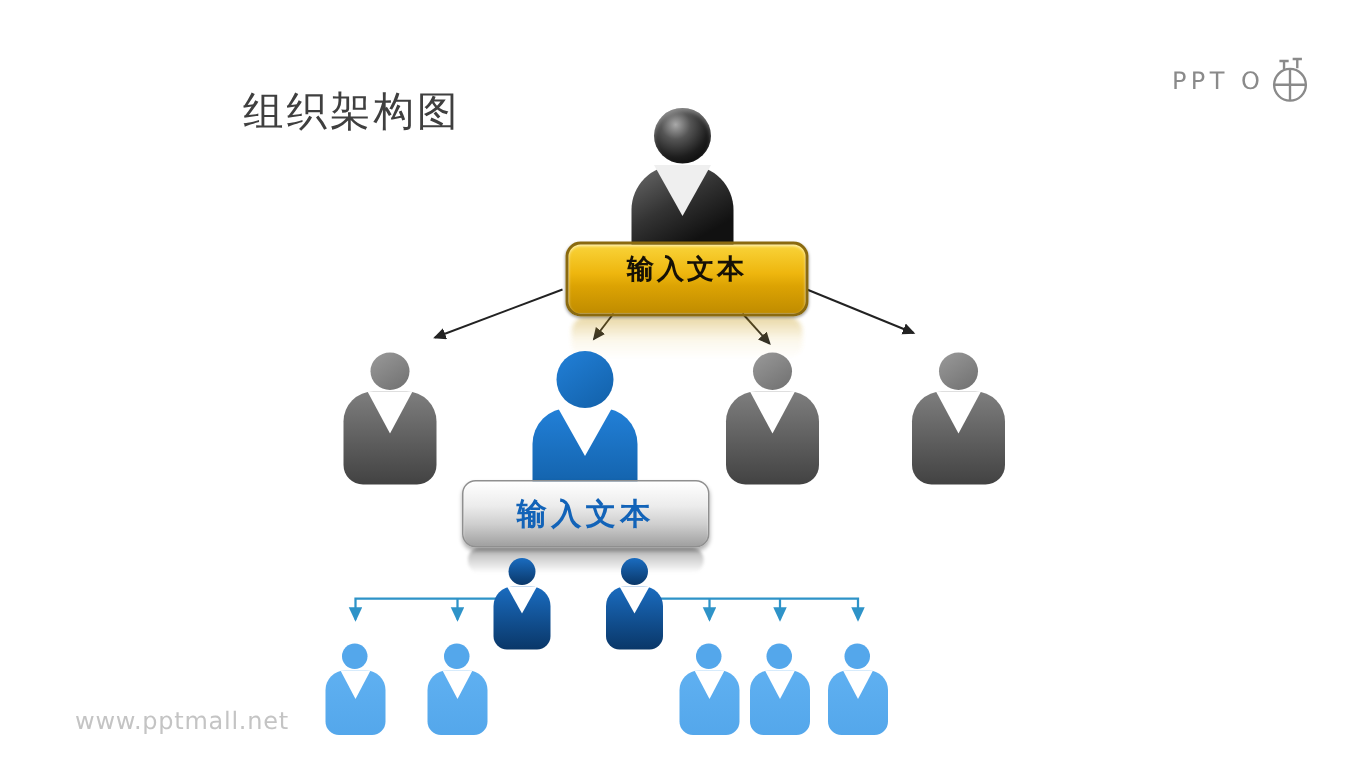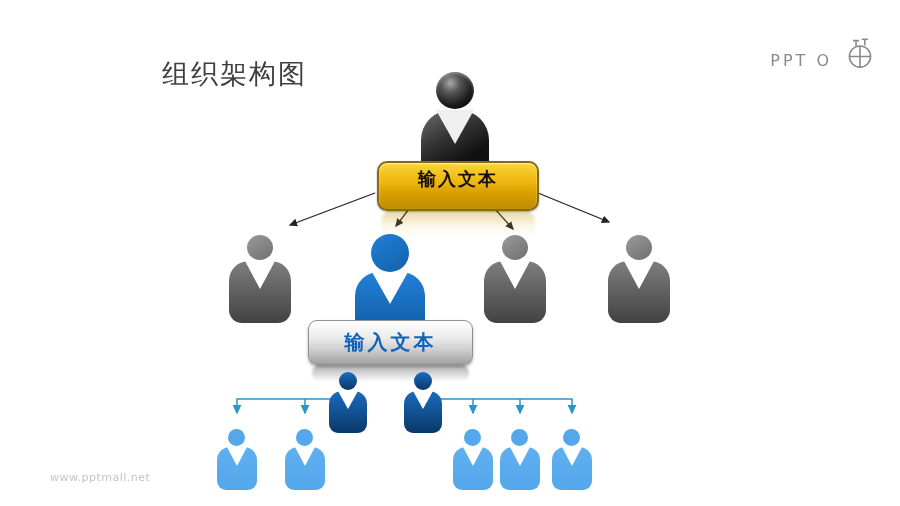--- a/index.html
+++ b/index.html
@@ -11,31 +11,31 @@
   .abs{position:absolute;}
 
   
   .page-title{
     left:162px;top:22px;
     font-size:27px;font-weight:400;letter-spacing:2px;
     color:var(--c-title,#3f3f3f);
     margin-top:34px;
   }
   .logo{
-    right:25px;top:36px;display:flex;align-items:flex-end;gap:13px;
+    right:25px;top:36px;display:flex;align-items:center;gap:2px;
     color:var(--c-logo,#8a8a8a);
   }
   .logo-text{
     font-size:16px;letter-spacing:3px;font-weight:400;
   }
   .logo svg{display:block;}
   .logo .stroke{stroke:var(--c-logo,#8a8a8a);stroke-width:1.8;fill:none;}
 
   .watermark{
-    left:50px;top:471px;font-size:11px;letter-spacing:.5px;
+    left:50px;top:471px;font-size:16px;letter-spacing:.5px;
     color:var(--c-watermark,#c4c4c4);
   }
 
   
   .head{position:absolute;border-radius:50%;}
   .pbody{position:absolute;}
   .notch{
     position:absolute;top:0;left:50%;transform:translateX(-50%);
     width:0;height:0;border-style:solid;
     border-color:#ffffff transparent transparent transparent;

